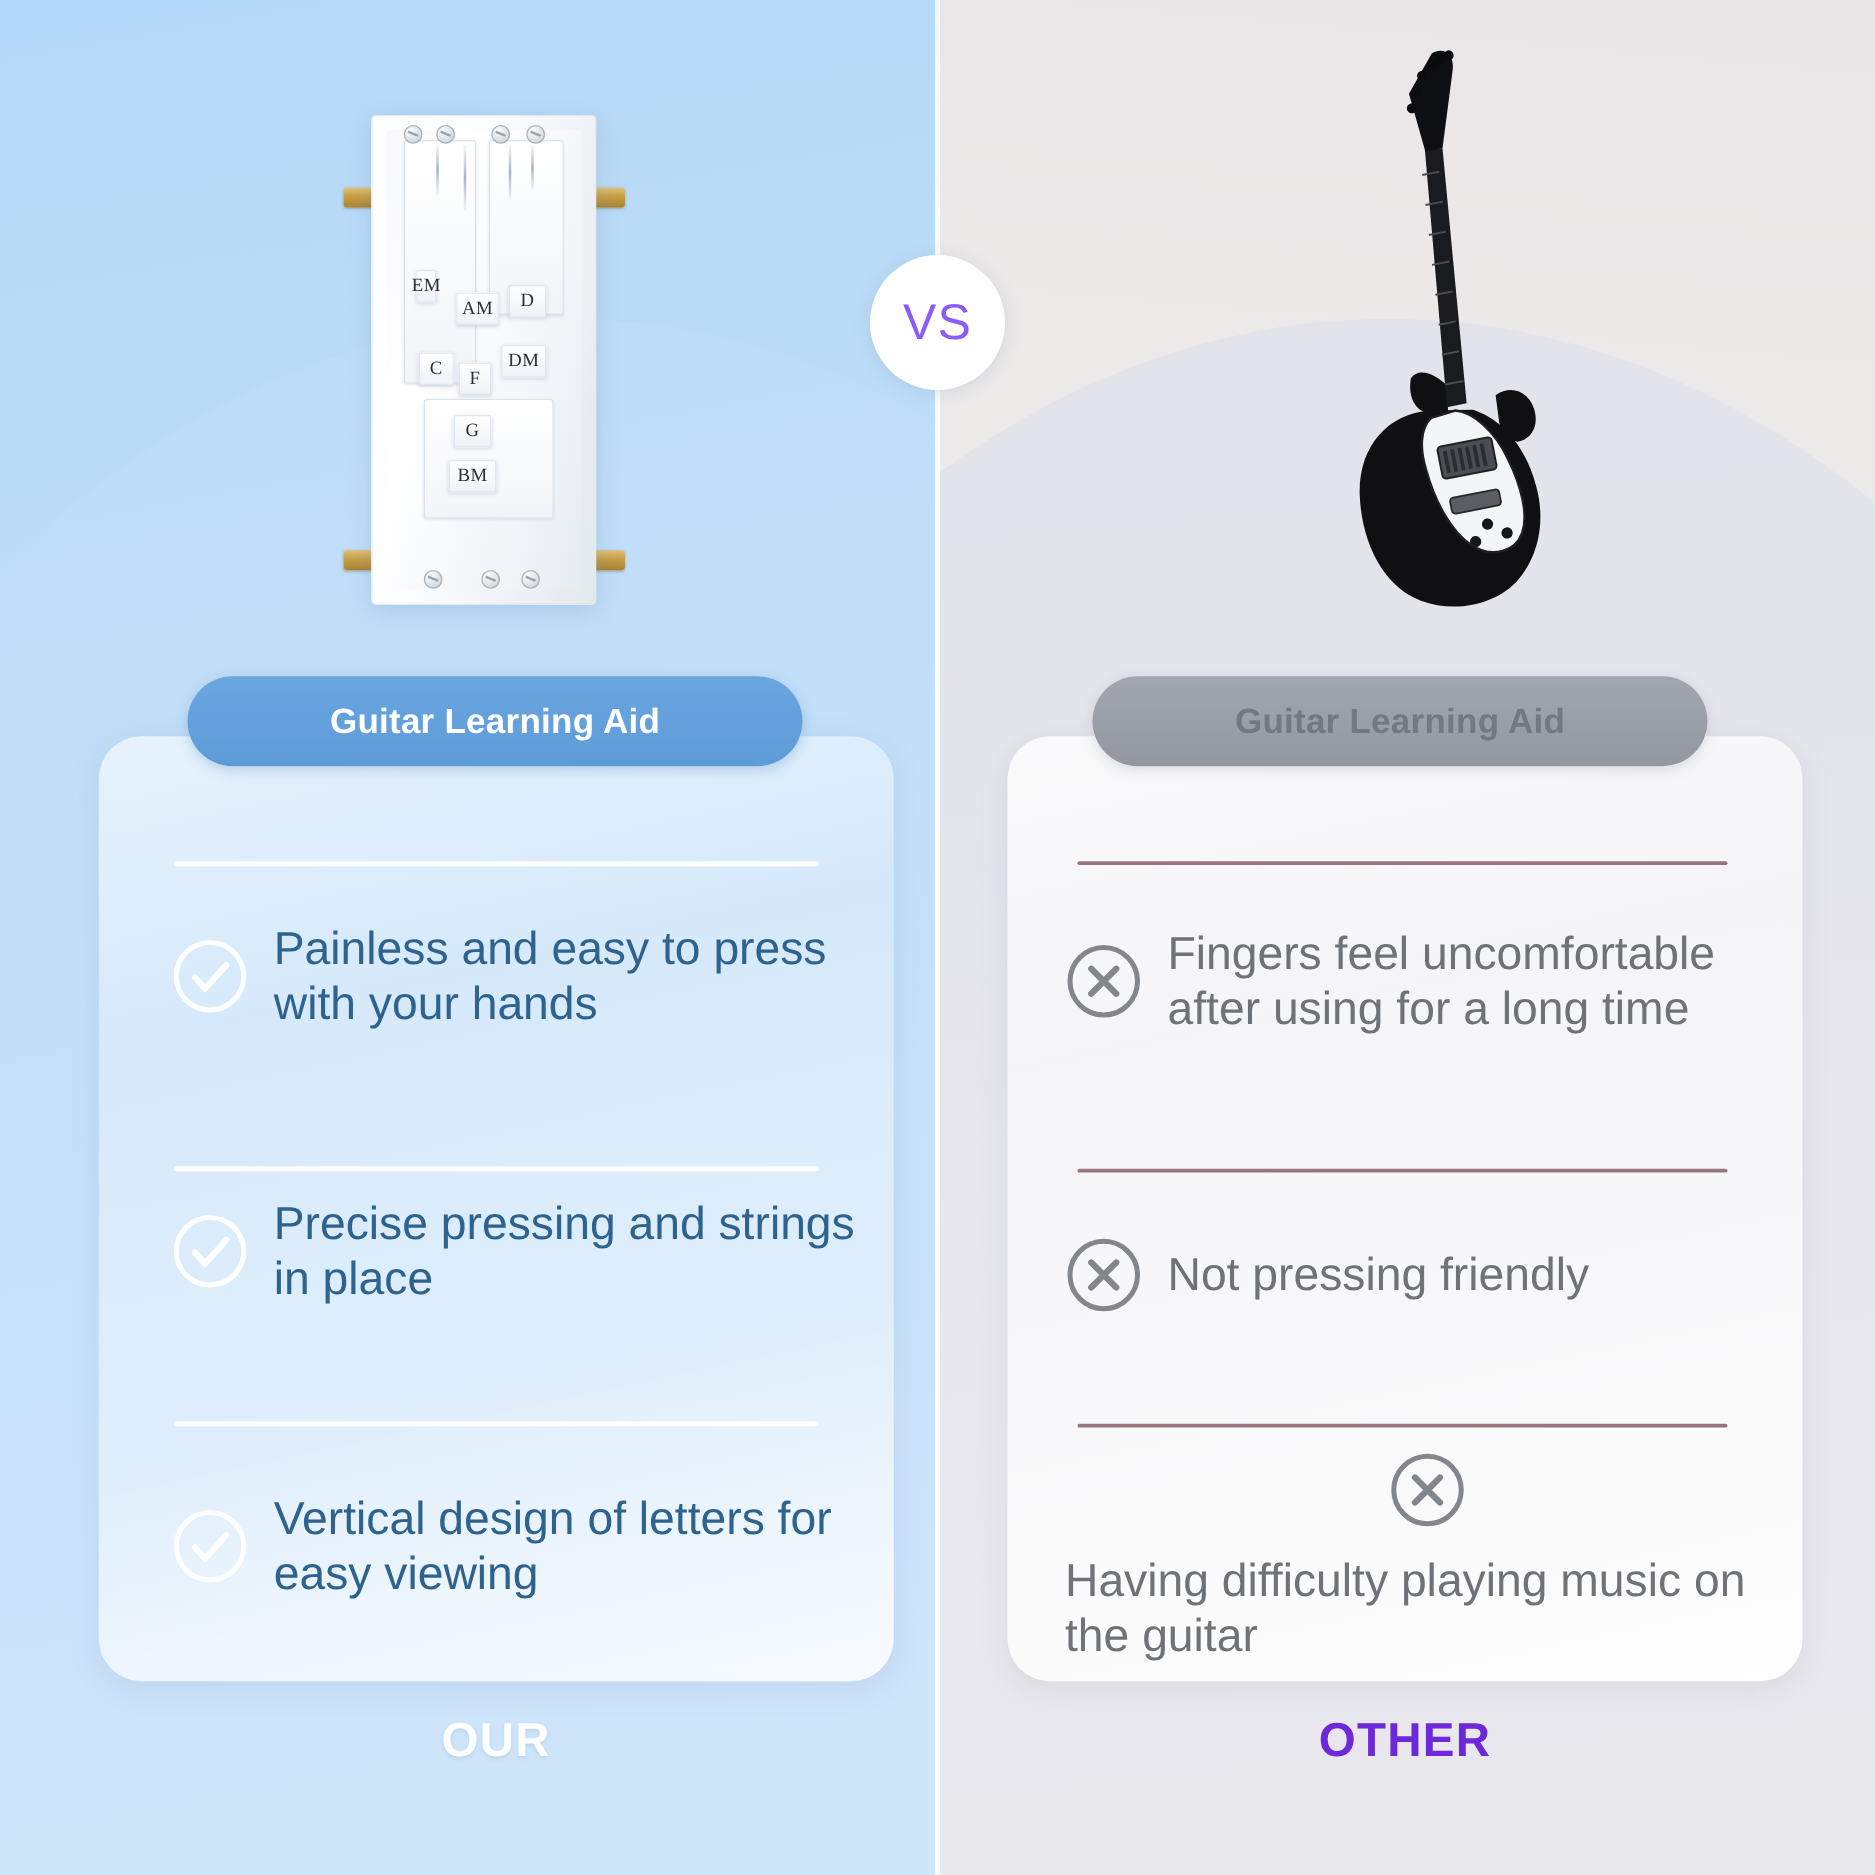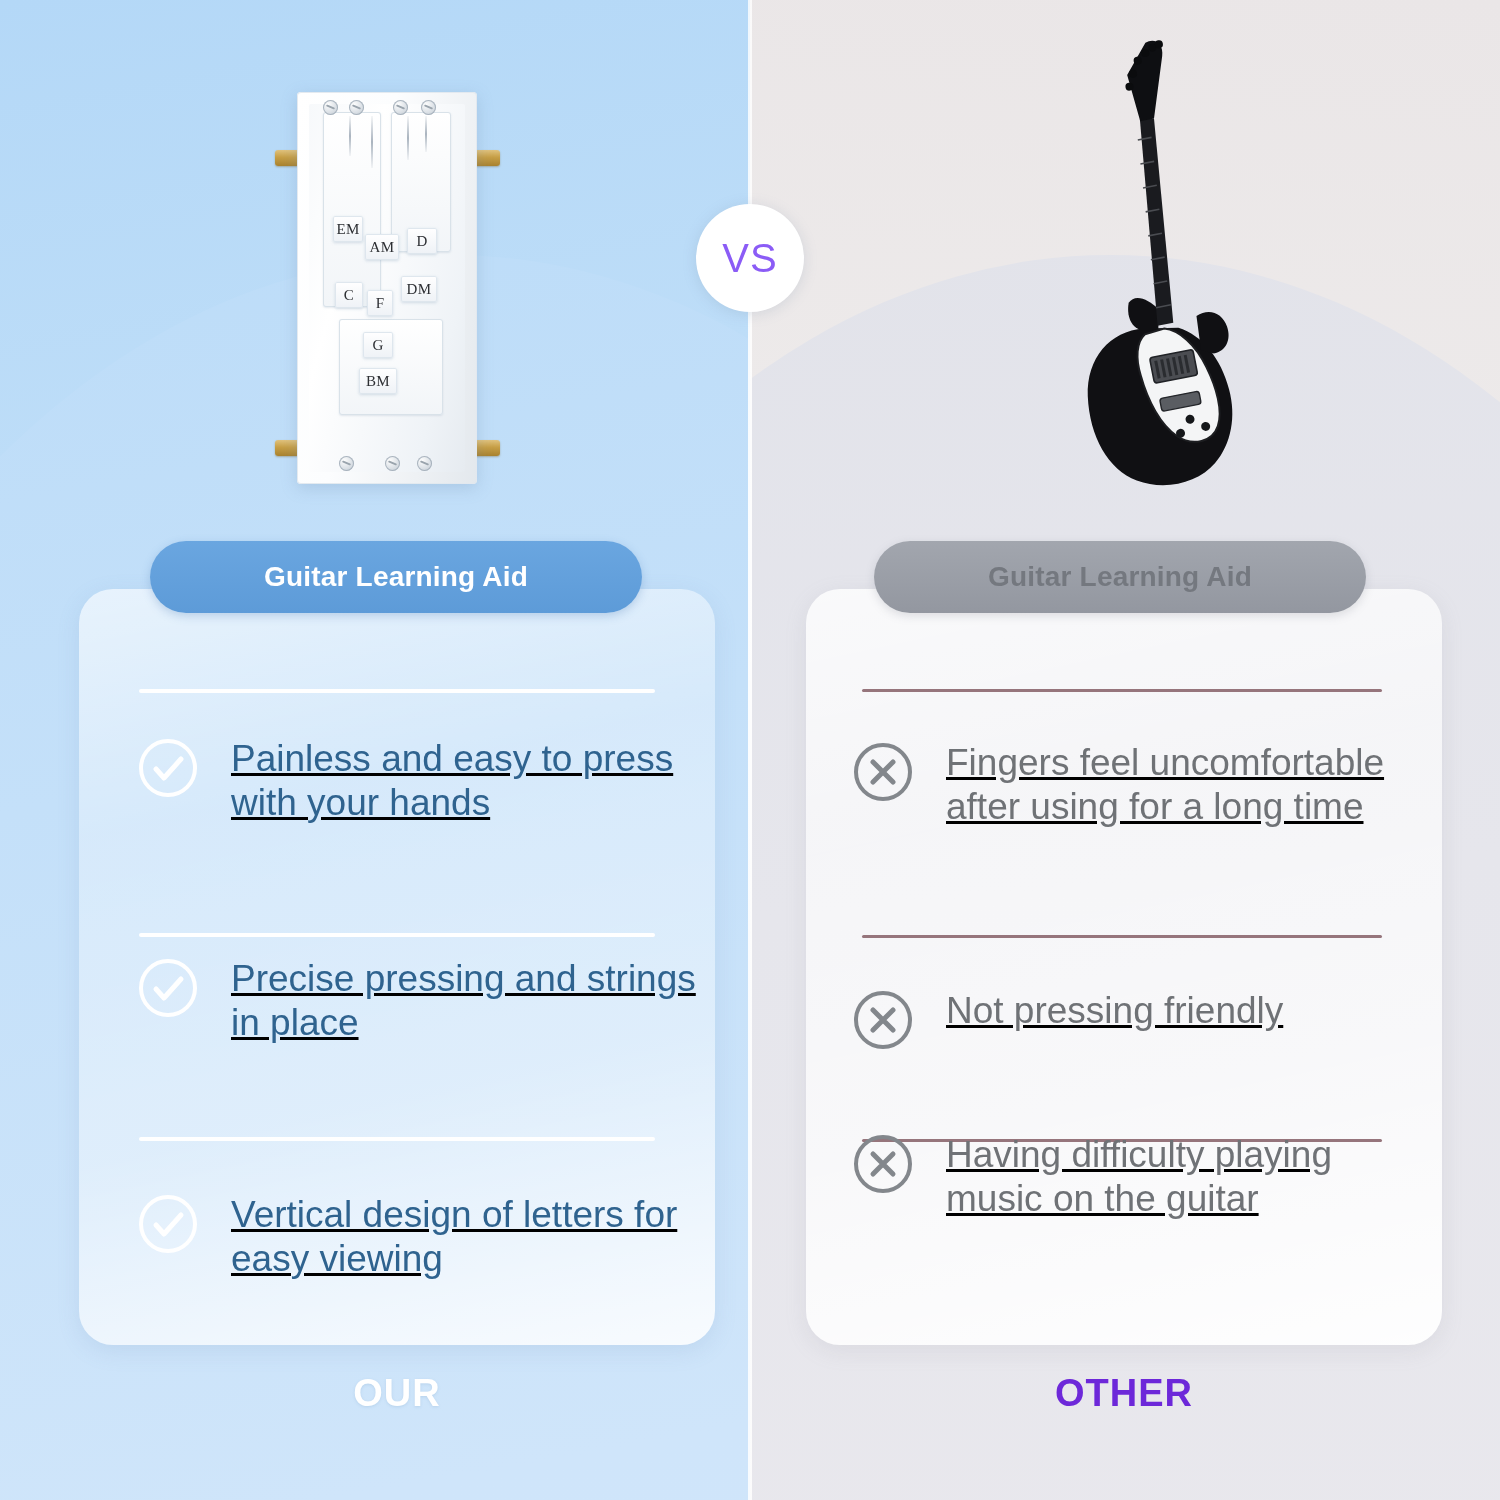--- a/index.html
+++ b/index.html
@@ -116,21 +116,21 @@
     left:806px;
     background:linear-gradient(168deg,rgba(255,255,255,.80) 0%,rgba(255,255,255,.62) 30%,rgba(255,255,255,.72) 65%,rgba(255,255,255,.95) 100%);
     box-shadow:0 6px 22px rgba(140,140,155,.14);
   }
 
   .rows{position:absolute;left:0;top:0;width:100%;height:100%;}
   .divider{position:absolute;height:4px;border-radius:2px;}
   .divider.our{background:#ffffff;left:60px;width:516px;}
   .divider.other{background:#96757c;height:3px;left:56px;width:520px;}
 
-  .row{position:absolute;display:flex;align-items:flex-start;gap:32px;text-decoration:underline;}
+  .row{position:absolute;display:flex;align-items:center;gap:20px;}
   .row.our{left:58px;width:560px;}
   .row.other{left:46px;width:580px;}
 
   .mark{flex:0 0 auto;width:62px;height:62px;}
   .txt{font-size:37px;line-height:1.18;font-weight:400;}
   .txt.our{color:#2f638f;}
   .txt.other{color:#6f7276;}
 
   
   .foot{position:absolute;top:1372px;width:636px;text-align:center;
@@ -164,21 +164,21 @@
 
         <div class="slot" style="left:14px;top:8px;width:58px;height:195px;border-radius:3px;"></div>
         <div class="slot" style="left:82px;top:8px;width:60px;height:140px;border-radius:3px;"></div>
         <div class="slot" style="left:30px;top:215px;width:104px;height:96px;border-radius:3px;"></div>
 
         <div class="string" style="left:40px;top:12px;height:40px;"></div>
         <div class="string" style="left:62px;top:12px;height:52px;"></div>
         <div class="string" style="left:98px;top:12px;height:44px;"></div>
         <div class="string" style="left:116px;top:12px;height:36px;"></div>
 
-        <div class="slider" style="left:24px;top:112px;width:30px;height:26px;">
+        <div class="slider" style="left:24px;top:112px;width:16px;height:26px;">
           <span>EM</span>
         </div>
         <div class="slider" style="left:56px;top:130px;width:34px;height:26px;">
           <span>AM</span>
         </div>
         <div class="slider" style="left:98px;top:124px;width:30px;height:26px;">
           <span>D</span>
         </div>
         <div class="slider" style="left:26px;top:178px;width:28px;height:26px;">
           <span>C</span>
@@ -318,21 +318,21 @@
       <div class="divider other" style="top:346px;"></div>
       <div class="row other" style="top:400px;">
         <svg class="mark" viewBox="0 0 62 62">
           <circle cx="31" cy="31" r="27" fill="none" stroke="#83878c" stroke-width="4"></circle>
           <path d="M21 21 L41 41 M41 21 L21 41" fill="none" stroke="#83878c" stroke-width="5" stroke-linecap="round"></path>
         </svg>
         <div class="txt other">Not pressing friendly</div>
       </div>
 
       <div class="divider other" style="top:550px;"></div>
-      <div class="row other" style="top:544px;">
+      <div class="row other" style="top:572px;flex-direction:column;">
         <svg class="mark" viewBox="0 0 62 62">
           <circle cx="31" cy="31" r="27" fill="none" stroke="#83878c" stroke-width="4"></circle>
           <path d="M21 21 L41 41 M41 21 L21 41" fill="none" stroke="#83878c" stroke-width="5" stroke-linecap="round"></path>
         </svg>
         <div class="txt other">Having difficulty playing music on the guitar</div>
       </div>
 
     </div>
   </div>
 

